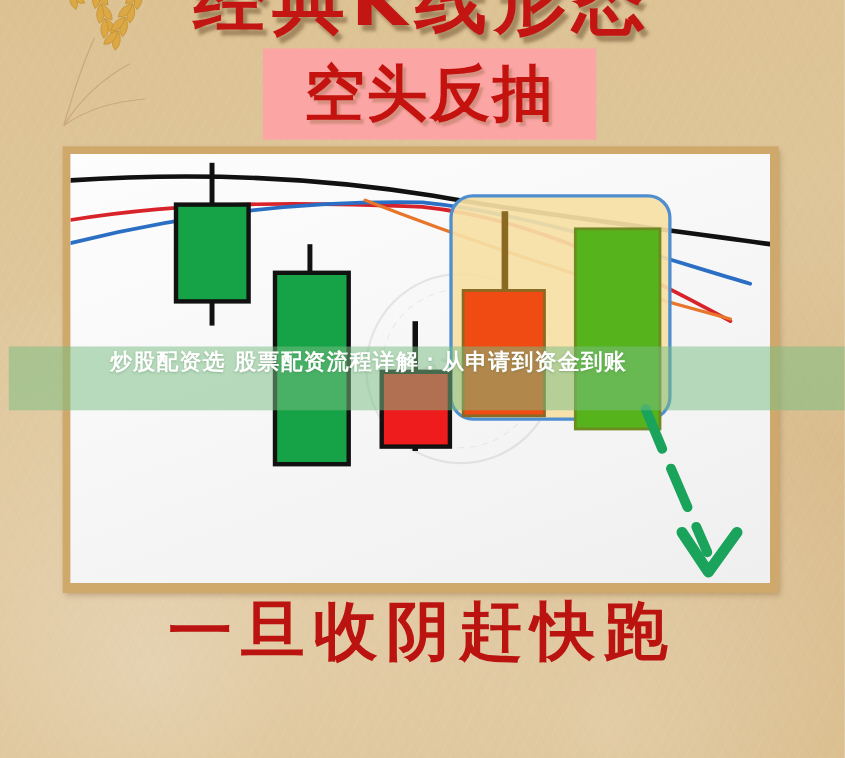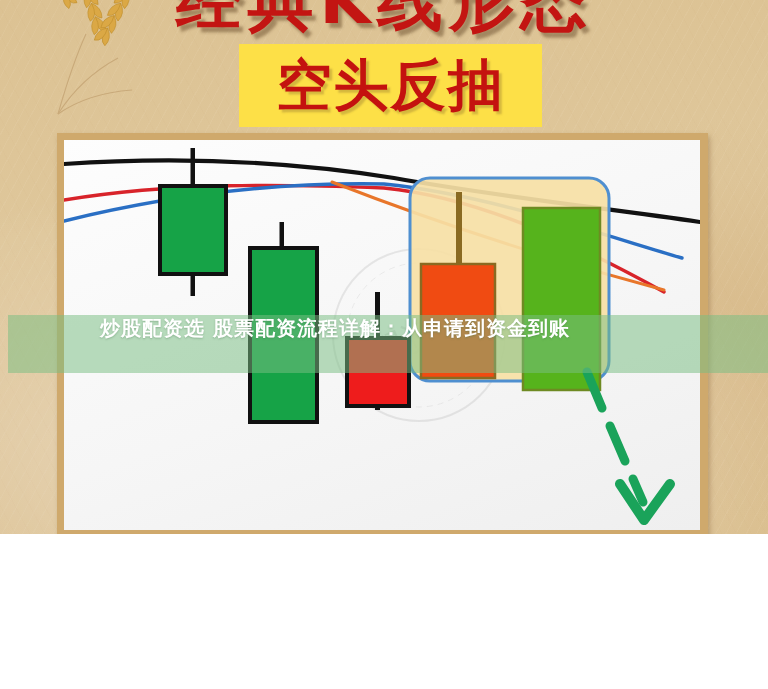--- a/index.html
+++ b/index.html
@@ -7,21 +7,21 @@
     padding: 0;
     background: #ffffff;
   }
   body {
     font-family: "Liberation Sans", sans-serif;
   }
 
   #poster {
     position: relative;
     width: 768px;
-    height: 534px;
+    height: 689px;
     overflow: hidden;
     background: #dcc293;
   }
 
   
   .bg-base {
     position: absolute;
     inset: 0;
     background:
       radial-gradient(ellipse at 18% 88%, rgba(255,255,255,0.30) 0%, rgba(255,255,255,0) 42%),
@@ -63,21 +63,21 @@
     white-space: nowrap;
   }
 
   
   .subtitle-plaque {
     position: absolute;
     left: 239px;
     top: 44px;
     width: 303px;
     height: 83px;
-    background: #fde047;
+    background: #fca5a5;
     display: flex;
     align-items: center;
     justify-content: center;
   }
   .subtitle-text {
     font-family: "DejaVu Sans", sans-serif;
     font-size: 55px;
     font-weight: 700;
     letter-spacing: 2px;
     color: #c4120f;
@@ -280,15 +280,16 @@
         </g>
       </svg>
 
     </div>
   </div>
 
   <div class="overlay-band">
     <span class="overlay-text">炒股配资选 股票配资流程详解：从申请到资金到账</span>
   </div>
 
+  <div class="slogan">一旦收阴赶快跑</div>
 
 
 </div>
 
 </body></html>

